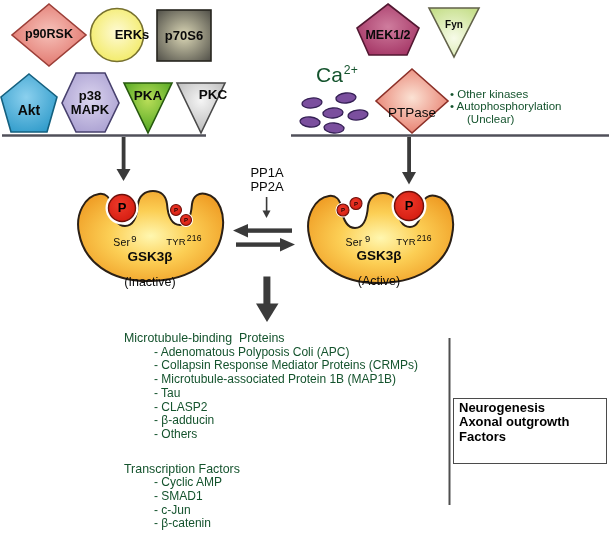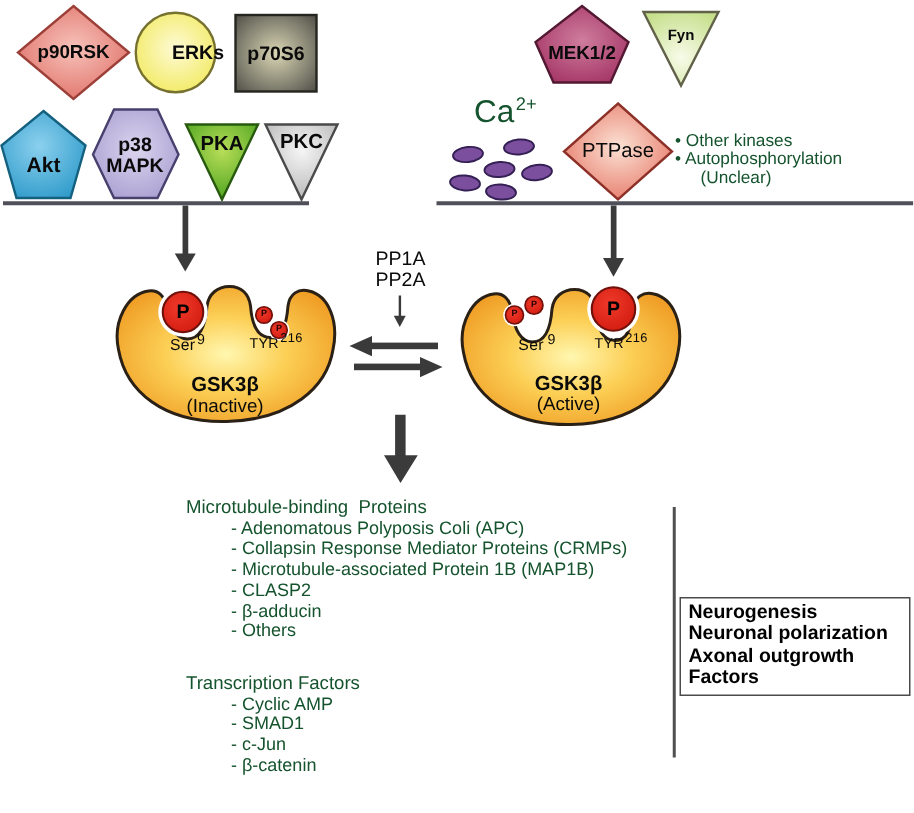--- a/index.html
+++ b/index.html
@@ -1,21 +1,21 @@
 <!DOCTYPE html>
 <html><head>
 <meta charset="utf-8">
 <style>
   html,body{margin:0;padding:0;background:#fff;}
   body{width:609px;height:542px;font-family:"Liberation Sans",sans-serif;color:#000;}
   #scene{position:relative;width:609px;height:542px;overflow:hidden;background:#fff;}
   #shapes{position:absolute;left:0;top:0;}
   .lbl{position:absolute;transform:translate(-50%,-50%);font-weight:700;white-space:nowrap;
        color:#0a0a0a;text-align:center;line-height:1.05;}
-  .lbl.reg{font-weight:400;}
+  .lbl.reg{font-weight:400;margin-top:12px;}
   .txt{position:absolute;white-space:nowrap;color:#14532d;}
   .sup{font-size:0.82em;position:relative;top:-0.42em;margin-left:1px;}
   .casup{font-size:0.58em;position:relative;top:-0.62em;margin-left:1px;}
   .site{font-size:10.5px;letter-spacing:0.2px;}
   .site .sup{font-size:0.9em;}
   .tyr{font-size:9.5px;}
   .bullets{left:450px;top:88px;font-size:11.5px;line-height:12.4px;}
   .bullet-note{padding-left:17px;}
   .pp-label{left:267px;top:179px;font-size:13px;line-height:13.5px;font-weight:400;}
   .list-block{left:124px;top:332px;font-size:12px;line-height:13.7px;}
@@ -166,21 +166,21 @@
 
   <div class="lbl" style="left:49px;top:35px;font-size:12.5px;text-align:center;">p90RSK</div>
   <div class="lbl" style="left:132px;top:35px;font-size:13px;">ERKs</div>
   <div class="lbl" style="left:184px;top:36px;font-size:13px;">p70S6</div>
   <div class="lbl" style="left:29px;top:110px;font-size:14px;">Akt</div>
   <div class="lbl" style="left:90px;top:103px;font-size:13px;">
     <span>p38</span><br>
     <span>MAPK</span>
   </div>
   <div class="lbl" style="left:148px;top:96px;font-size:13.5px;">PKA</div>
-  <div class="lbl" style="left:201px;top:95px;font-size:13.5px;">PKC</div>
+  <div class="lbl" style="left:213px;top:95px;font-size:13.5px;">PKC</div>
 
   <div class="lbl" style="left:388px;top:36px;font-size:12.5px;">MEK1/2</div>
   <div class="lbl" style="left:454px;top:25px;font-size:10px;">Fyn</div>
   <div class="lbl reg" style="left:412px;top:101px;font-size:13.5px;">PTPase</div>
 
   <div class="txt" style="left:316px;top:63px;font-size:21px;">
     <span>Ca</span><span class="casup">2+</span>
   </div>
 
   <div class="txt bullets">
@@ -216,31 +216,31 @@
     <span>TYR</span><span class="sup">216</span>
   </div>
   <div class="lbl" style="left:379px;top:256px;font-size:13.5px;">GSK3β</div>
   <div class="lbl reg" style="left:379px;top:269.5px;font-size:12.5px;">(Active)</div>
 
   <div class="txt list-block">
     <div class="head" style="white-space:pre;">Microtubule-binding  Proteins</div>
     <div class="item">- Adenomatous Polyposis Coli (APC)</div>
     <div class="item">- Collapsin Response Mediator Proteins (CRMPs)</div>
     <div class="item">- Microtubule-associated Protein 1B (MAP1B)</div>
+    <div class="item">- Tau</div>
     <div class="item">- CLASP2</div>
     <div class="item">- β-adducin</div>
     <div class="item">- Others</div>
     <div class="list-gap"></div>
     <div class="head">Transcription Factors</div>
     <div class="item">- Cyclic AMP</div>
     <div class="item">- SMAD1</div>
     <div class="item">- c-Jun</div>
     <div class="item">- β-catenin</div>
   </div>
 
   <div class="outcome-box">
     <div>Neurogenesis</div>
-    <div>Neuronal polarization</div>
     <div>Axonal outgrowth</div>
     <div>Factors</div>
   </div>
 
 </div>
 
 </body></html>

